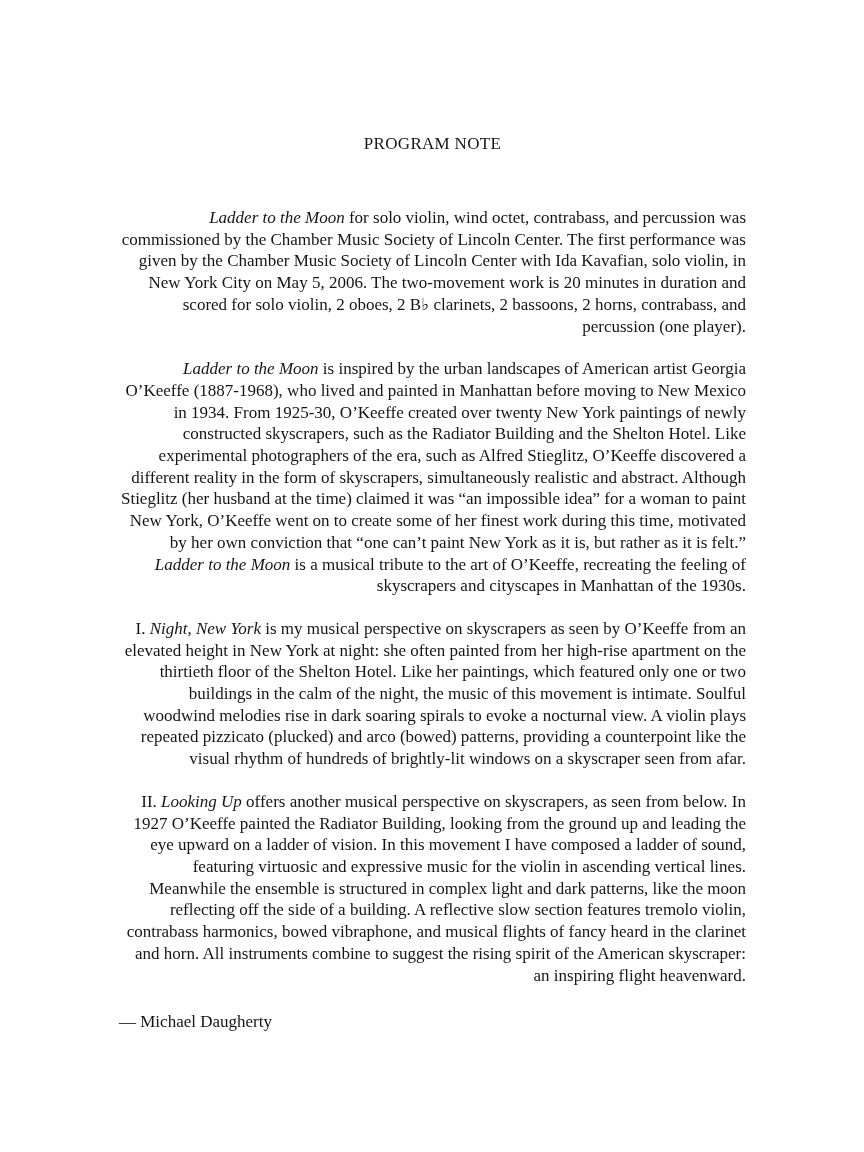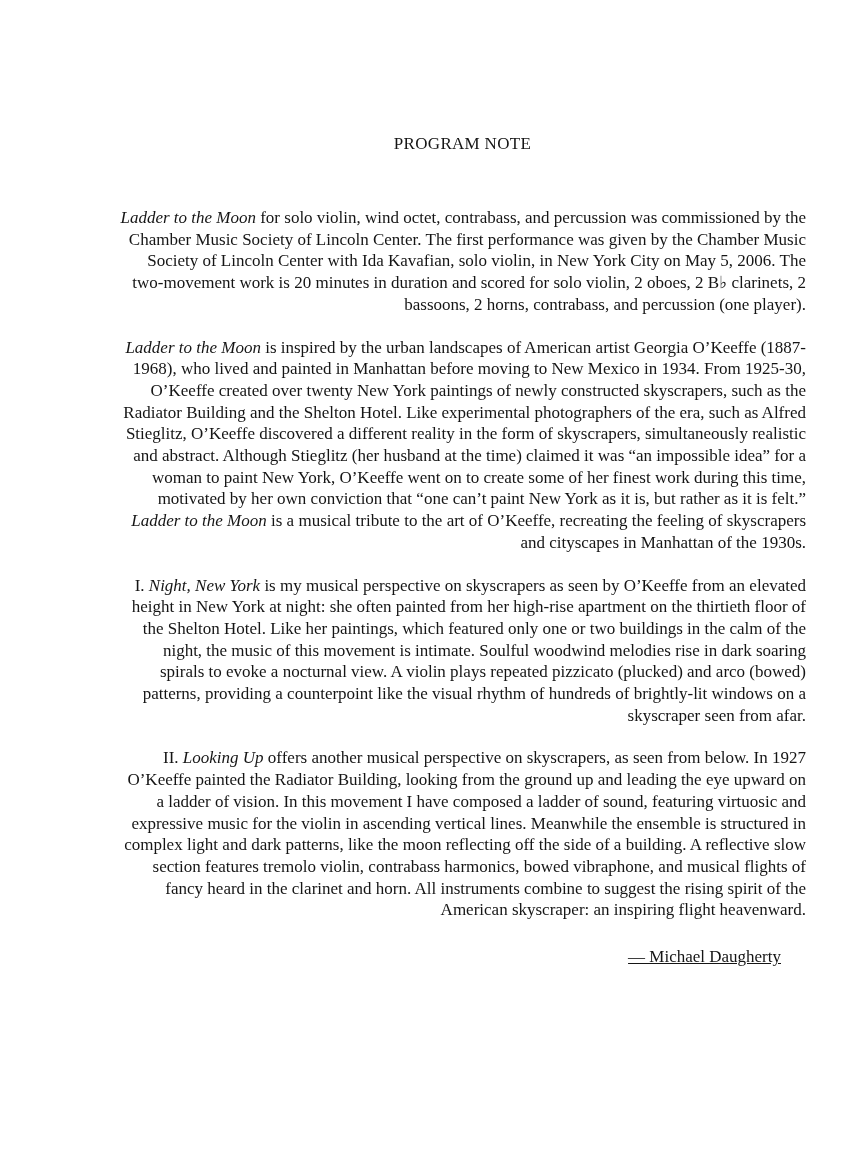--- a/index.html
+++ b/index.html
@@ -11,21 +11,21 @@
     width: 864px;
     height: 1152px;
     overflow: hidden;
     font-family: "Liberation Serif", "DejaVu Serif", serif;
     color: #151515;
   }
   .page {
     box-sizing: border-box;
     width: 864px;
     height: 1152px;
-    padding: 133px 58px 0 119px;
+    padding: 133px 118px 0 119px;
     background: #ffffff;
     border-radius: 22px;
   }
   .doc-title {
     font-size: 17px;
     font-weight: normal;
     line-height: 22px;
     text-align: center;
     letter-spacing: 0.3px;
     margin: 0 0 52px 0;
@@ -35,24 +35,23 @@
     line-height: 21.7px;
     margin: 0 0 21px 0;
     text-align: right;
   }
   .body-text em {
     font-style: italic;
   }
   .signature {
     font-size: 17px;
     line-height: 21.7px;
-    text-align: right;
+    text-align: left;
     padding-right: 25px;
     margin-top: 25px;
-    text-decoration: underline;
   }
 </style>
 </head>
 <body>
 
 <div class="page">
   <h1 class="doc-title">PROGRAM NOTE</h1>
 
   <div class="body-text">
     <p><em>Ladder to the Moon</em><span> for solo violin, wind octet, contrabass, and percussion was commissioned by the Chamber Music Society of Lincoln Center. The first performance was given by the Chamber Music Society of Lincoln Center with Ida Kavafian, solo violin, in New York City on May 5, 2006. The two-movement work is 20 minutes in duration and scored for solo violin, 2 oboes, 2 B♭ clarinets, 2 bassoons, 2 horns, contrabass, and percussion (one player).</span></p>

